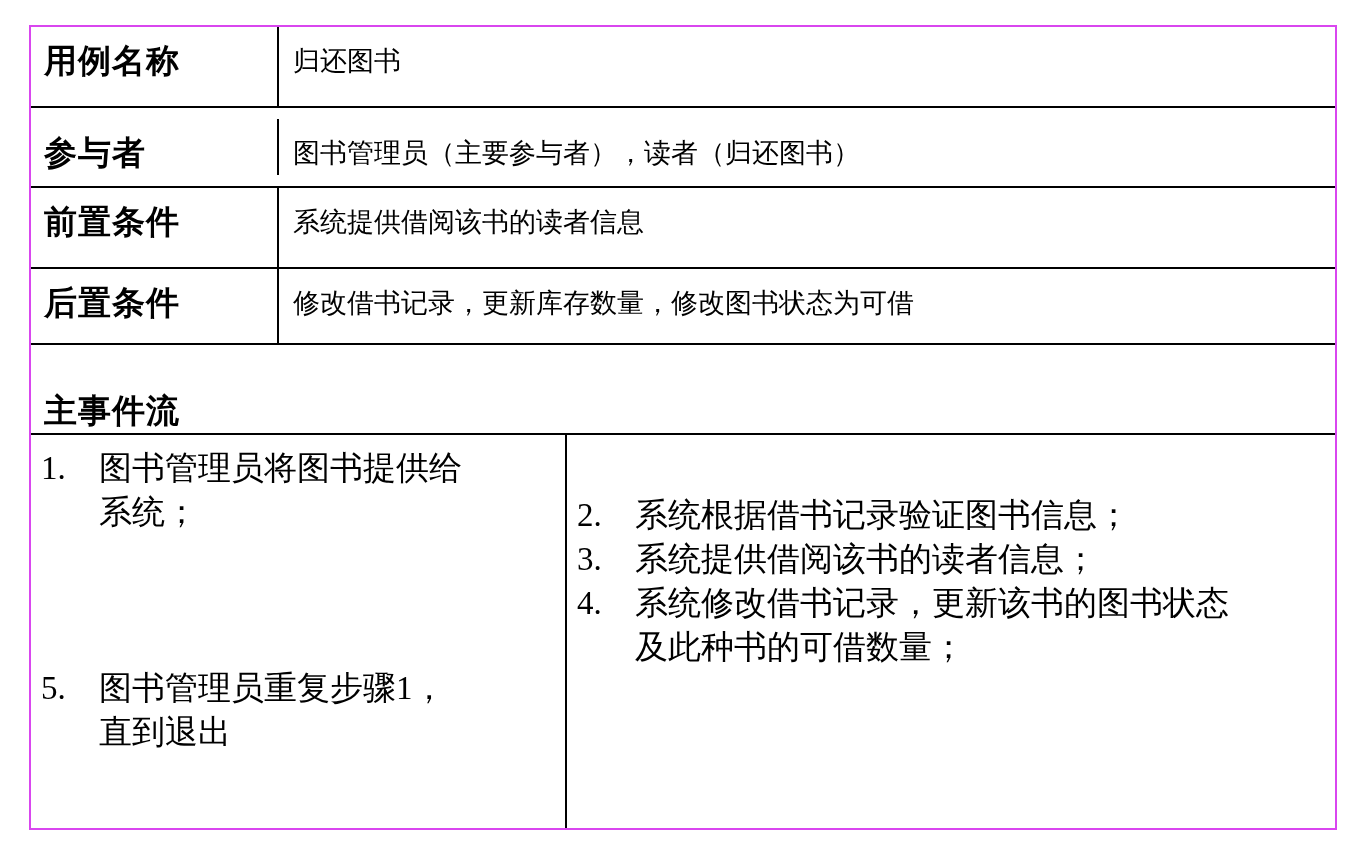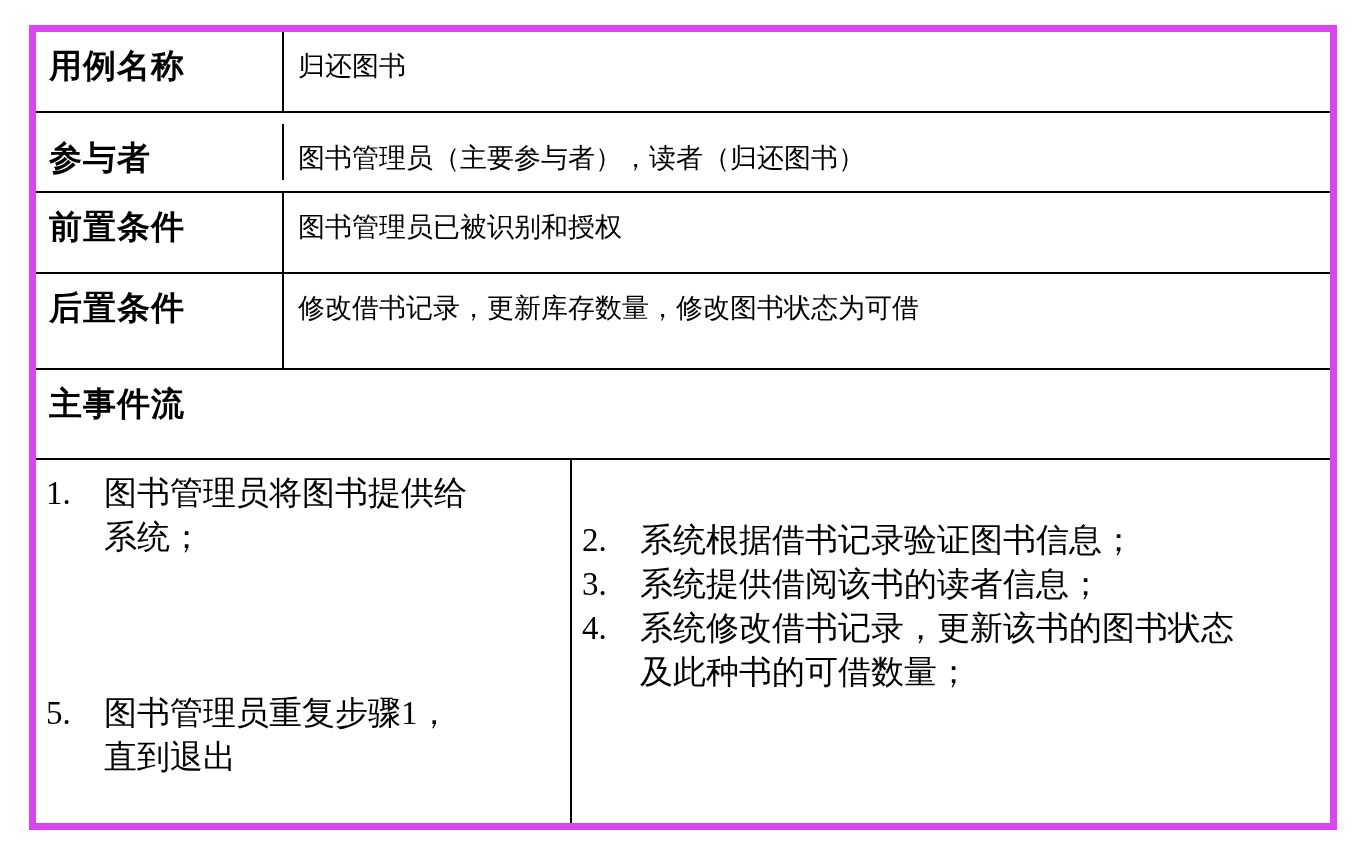--- a/index.html
+++ b/index.html
@@ -18,36 +18,36 @@
     height: 845px;
     background: #ffffff;
   }
   .uc-table {
     position: absolute;
     left: 29px;
     top: 25px;
     width: 1308px;
     height: 805px;
     box-sizing: border-box;
-    border: 7px solid #d946ef;
+    border: 2px solid #d946ef;
     background: #ffffff;
     display: flex;
     flex-direction: column;
   }
   .row {
     display: flex;
     box-sizing: border-box;
     border-bottom: 2px solid #000000;
     flex: none;
   }
   .row.r1 { height: 81px; }
   .row.r2 { height: 80px; align-items: center; }
   .row.r3 { height: 81px; }
-  .row.r4 { height: 96px; }
-  .row.r5 { height: 90px; }
+  .row.r4 { height: 76px; }
+  .row.r5 { height: 90px; align-items: flex-end; }
   .row.r6 { flex: 1 1 auto; border-bottom: none; }
 
   .cell { box-sizing: border-box; }
 
   .label-cell {
     width: 248px;
     flex: none;
     border-right: 2px solid #000000;
     padding: 12px 6px 0 13px;
     font-family: "Liberation Sans", sans-serif;
@@ -123,21 +123,21 @@
       <div class="cell content-cell">
         <span>图书管理员（主要参与者），读者（归还图书）</span>
       </div>
     </div>
 
     <div class="row r3">
       <div class="cell label-cell">
         <span>前置条件</span>
       </div>
       <div class="cell content-cell">
-        <span>图书管理员已被识别和授权</span>
+        <span>系统提供借阅该书的读者信息</span>
       </div>
     </div>
 
     <div class="row r4">
       <div class="cell label-cell">
         <span>后置条件</span>
       </div>
       <div class="cell content-cell">
         <span>修改借书记录，更新库存数量，修改图书状态为可借</span>
       </div>

